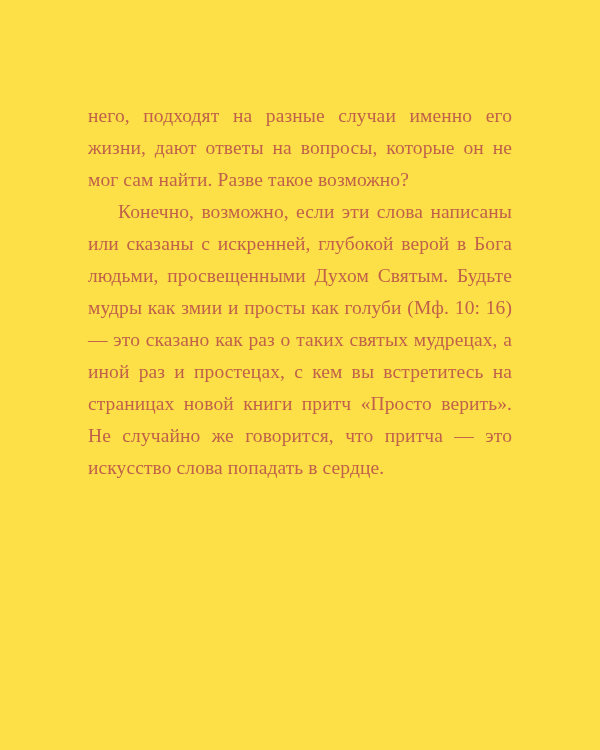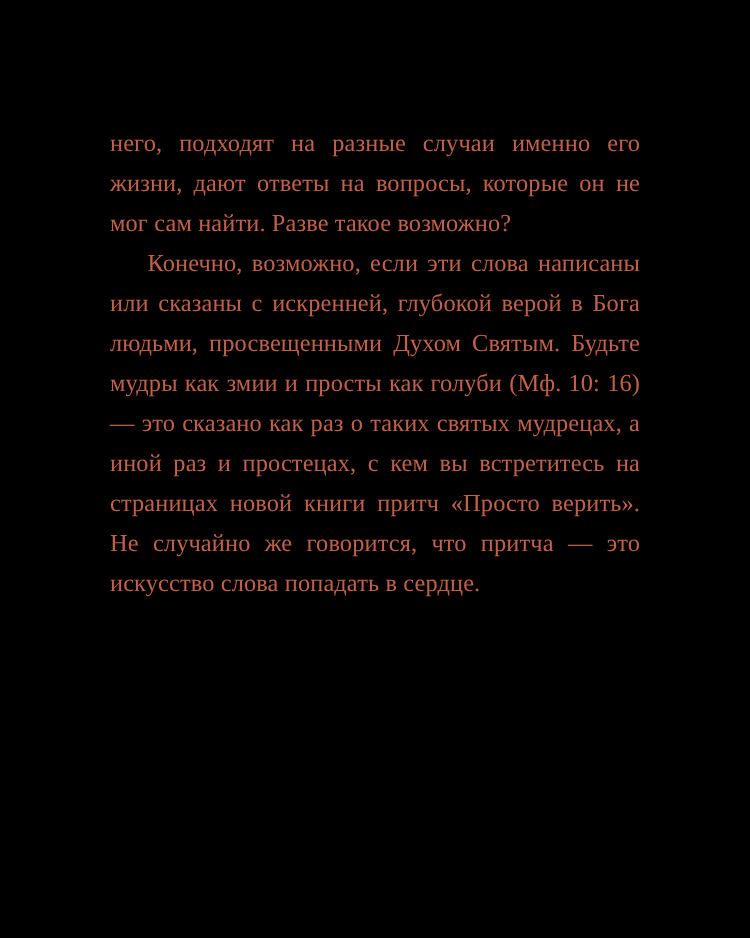--- a/index.html
+++ b/index.html
@@ -9,21 +9,21 @@
   body {
     width: 600px;
     height: 750px;
     background: #ffffff;
     font-family: "Liberation Serif", serif;
   }
   .page {
     position: relative;
     width: 600px;
     height: 750px;
-    background: #000000;
+    background: #fde047;
     box-sizing: border-box;
     overflow: hidden;
   }
   .text-block {
     position: absolute;
     left: 88px;
     top: 100px;
     width: 424px;
     color: #c1614a;
     font-size: 19.5px;

